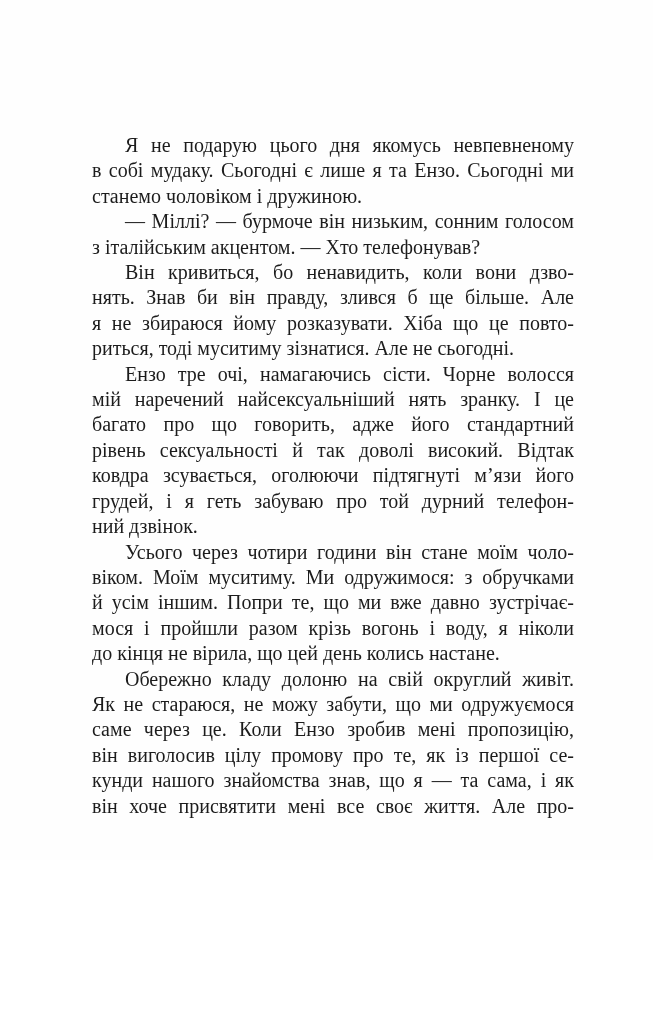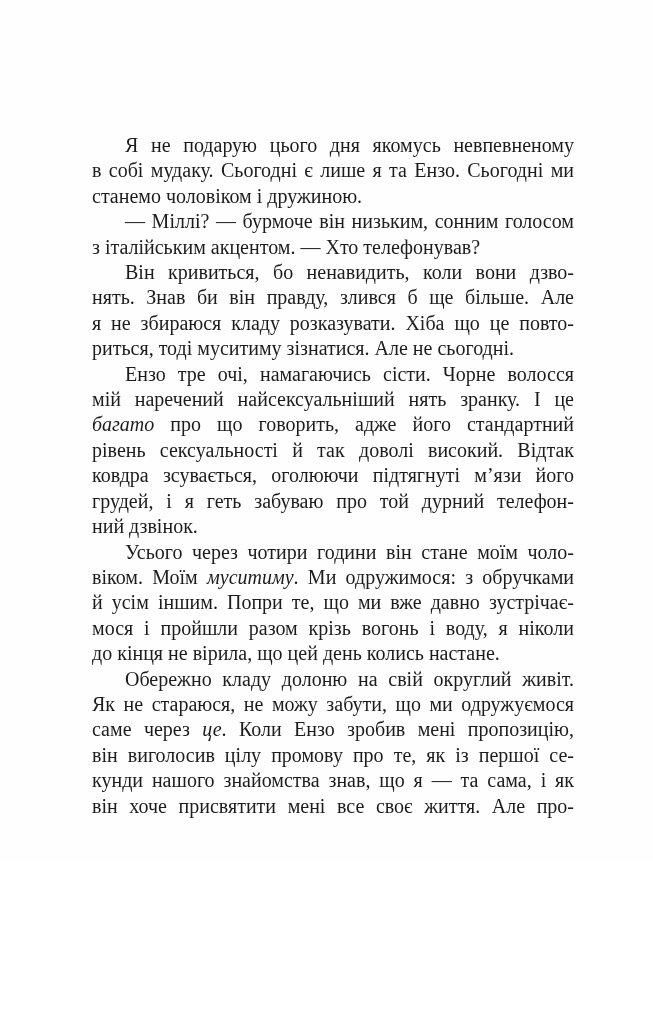--- a/index.html
+++ b/index.html
@@ -29,21 +29,21 @@
     text-align: left;
     white-space: normal;
   }
   .line.just {
     text-align: justify;
     text-align-last: justify;
   }
   .line.first {
     text-indent: 33px;
   }
-  .italic { font-style: italic; }
+  .italic { }
   .page-number {
     position: absolute;
     top: 918px;
     left: 0;
     width: 653px;
     text-align: center;
     font-family: "Liberation Sans", sans-serif;
     font-size: 16px;
     color: #6d28d9;
   }
@@ -58,21 +58,21 @@
         <div class="line just"><span>в собі мудаку. Сьогодні є лише я та Ензо. Сьогодні ми</span></div>
         <div class="line"><span>станемо чоловіком і дружиною.</span></div>
       </div>
       <div class="paragraph">
         <div class="line just first"><span>— Міллі? — бурмоче він низьким, сонним голосом</span></div>
         <div class="line"><span>з італійським акцентом. — Хто телефонував?</span></div>
       </div>
       <div class="paragraph">
         <div class="line just first"><span>Він кривиться, бо ненавидить, коли вони дзво-</span></div>
         <div class="line just"><span>нять. Знав би він правду, злився б ще більше. Але</span></div>
-        <div class="line just"><span>я не збираюся кладу розказувати. Хіба що це повто-</span></div>
+        <div class="line just"><span>я не збираюся йому розказувати. Хіба що це повто-</span></div>
         <div class="line"><span>риться, тоді муситиму зізнатися. Але не сьогодні.</span></div>
       </div>
       <div class="paragraph">
         <div class="line just first"><span>Ензо тре очі, намагаючись сісти. Чорне волосся</span></div>
         <div class="line just"><span>мій наречений найсексуальніший нять зранку. І це</span></div>
         <div class="line just"><span class="italic">багато</span><span> про що говорить, адже його стандартний</span></div>
         <div class="line just"><span>рівень сексуальності й так доволі високий. Відтак</span></div>
         <div class="line just"><span>ковдра зсувається, оголюючи підтягнуті м’язи його</span></div>
         <div class="line just"><span>грудей, і я геть забуваю про той дурний телефон-</span></div>
         <div class="line"><span>ний дзвінок.</span></div>

